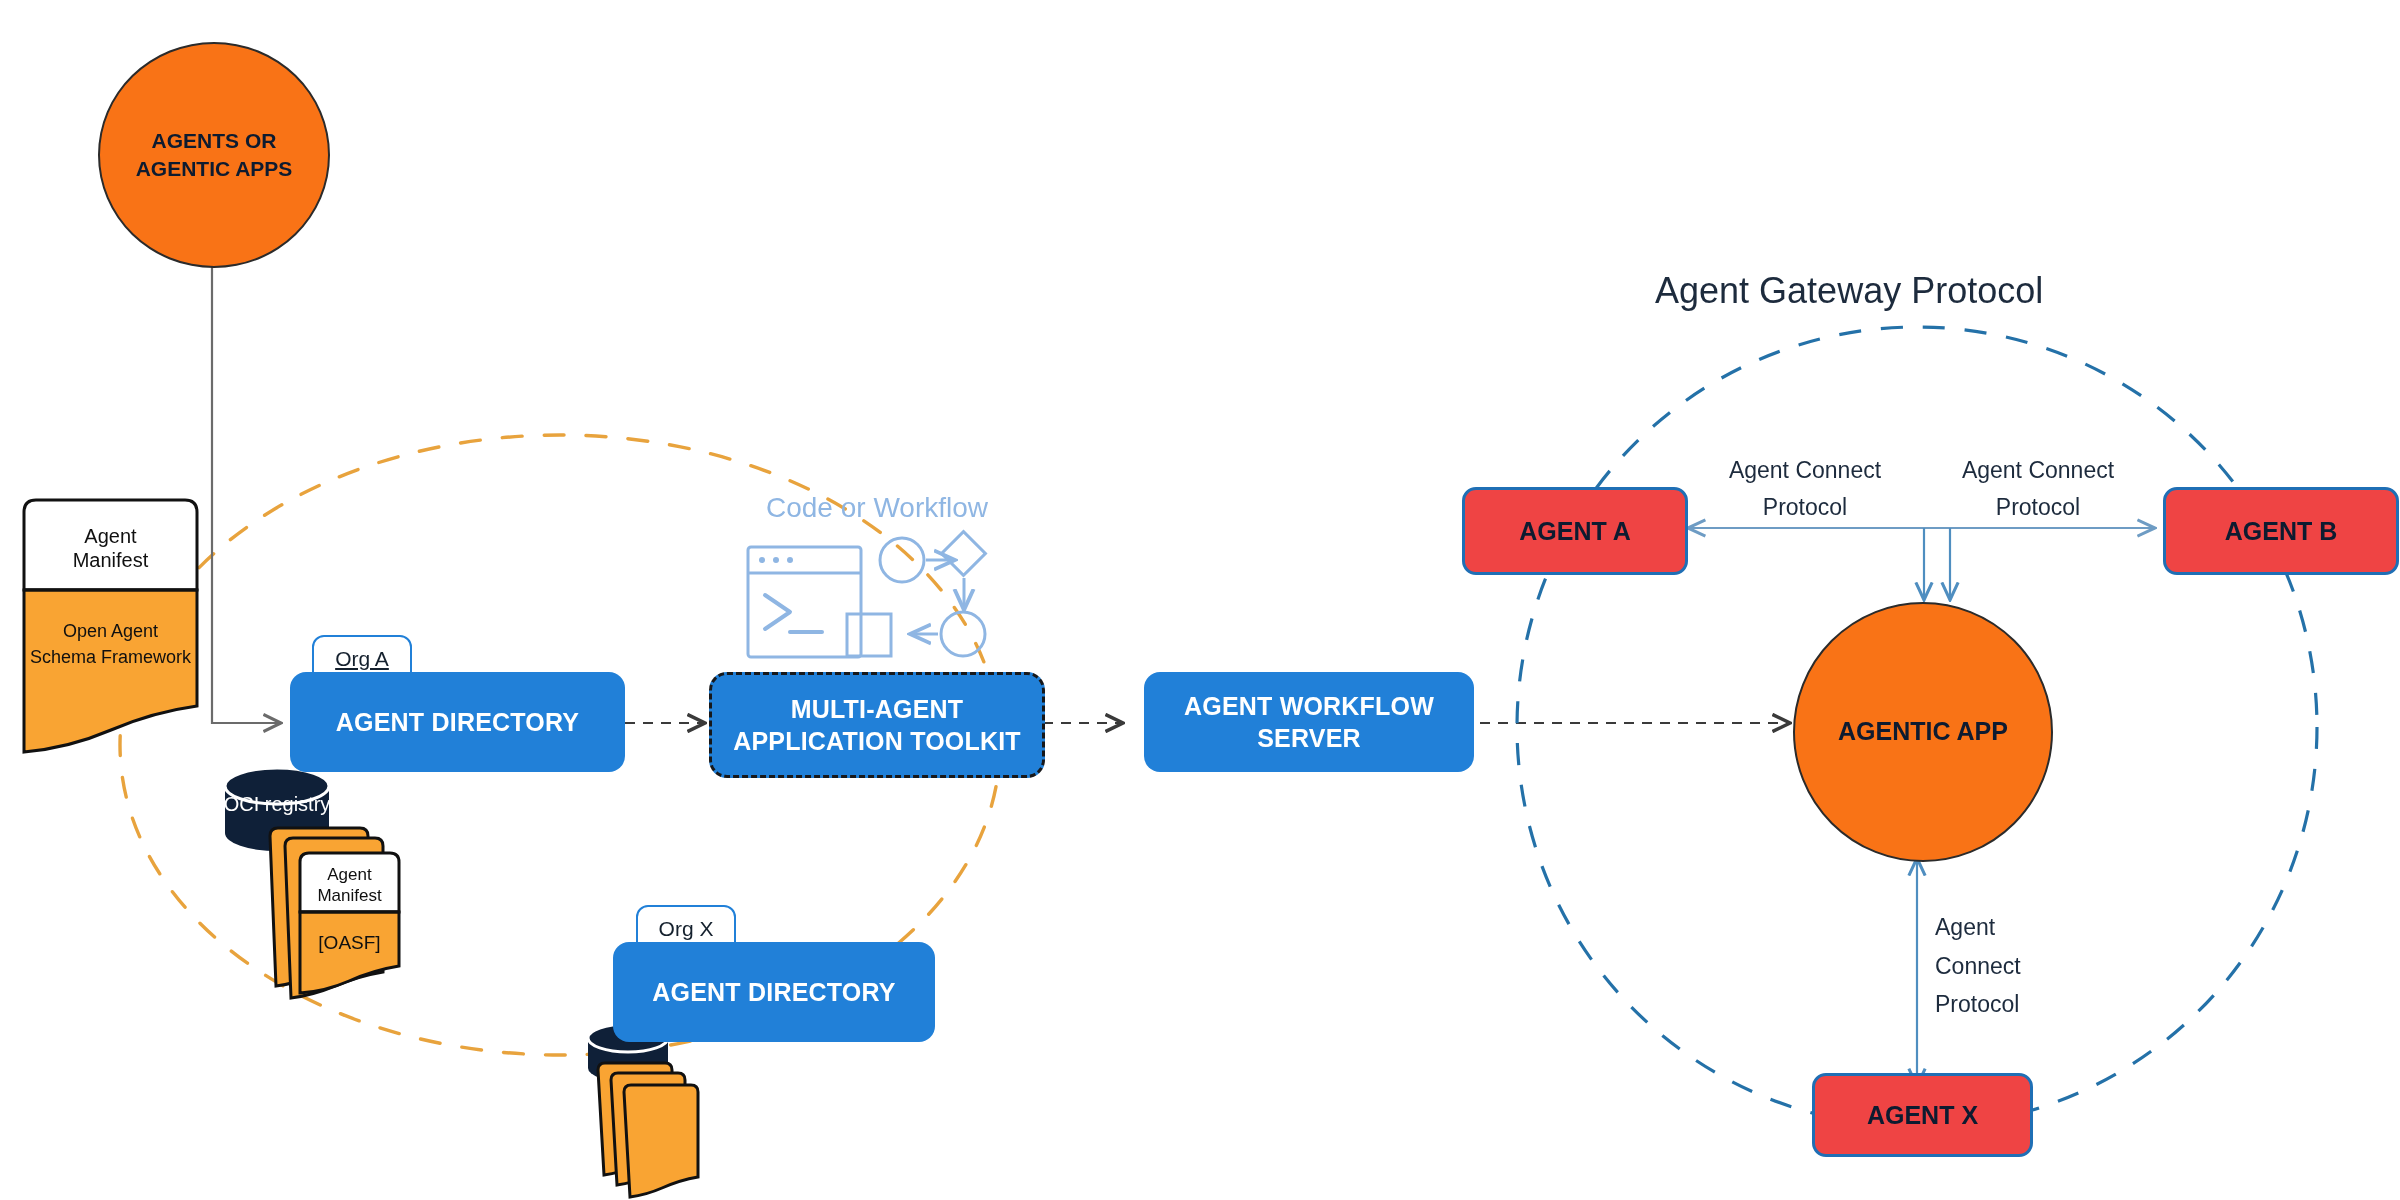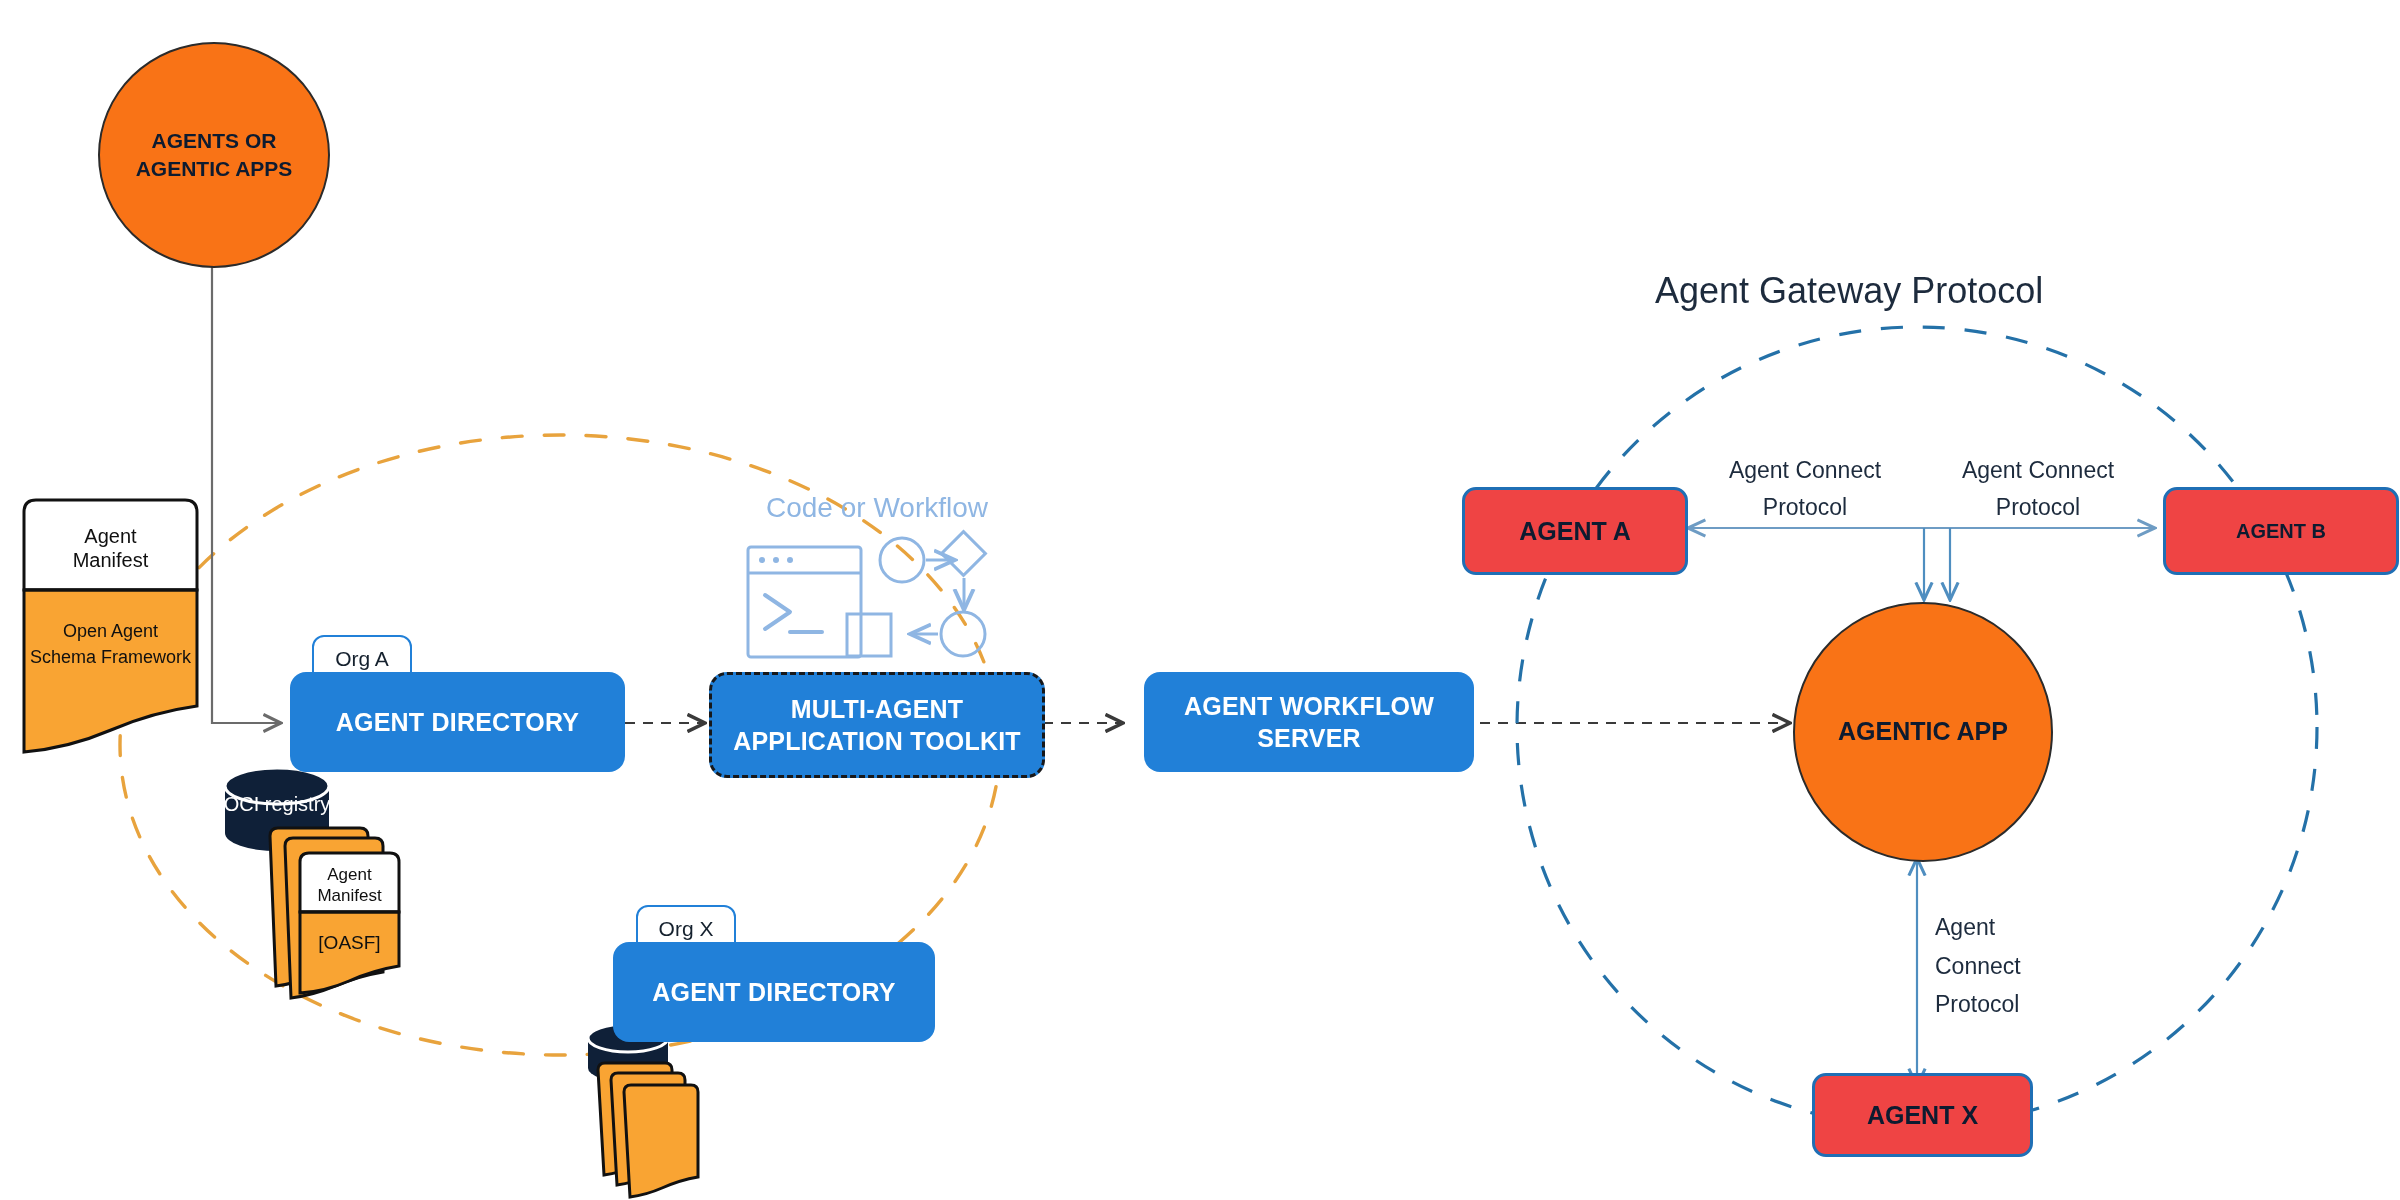--- a/index.html
+++ b/index.html
@@ -251,21 +251,21 @@
   </div>
 
   <div class="cyl-label" style="left:213px; top:793px; width:128px; font-size:20px;">OCI registry</div>
 
   <div class="doc-label" style="left:300px; top:864px; width:99px; font-size:17px; line-height:1.25;">
     <div>Agent</div>
     <div>Manifest</div>
   </div>
   <div class="doc-label" style="left:300px; top:932px; width:99px; font-size:19px;">[OASF]</div>
 
-  <div class="org-tab" style="left:312px; top:635px; width:96px; height:44px; font-size:21px;">
+  <div class="org-tab" style="left:312px; top:635px; width:96px; height:44px; font-size:21px;text-decoration:underline;">
     <span>Org A</span>
   </div>
   <div class="blue-box" style="left:290px; top:672px; width:335px; height:100px; font-size:25px;">
     <span>AGENT DIRECTORY</span>
   </div>
 
   <div class="org-tab" style="left:636px; top:905px; width:96px; height:44px; font-size:21px;">
     <span>Org X</span>
   </div>
   <div class="blue-box" style="left:613px; top:942px; width:322px; height:100px; font-size:25px;">
@@ -287,21 +287,21 @@
       <div>SERVER</div>
     </div>
   </div>
 
   <div class="plain-text abs" style="left:1655px; top:270px; width:520px; font-size:36px; text-align:left;">Agent Gateway Protocol</div>
 
   <div class="agent-box" style="left:1462px; top:487px; width:220px; height:82px; font-size:25px;">
     <span>AGENT A</span>
   </div>
 
-  <div class="agent-box" style="left:2163px; top:487px; width:230px; height:82px; font-size:20px;">
+  <div class="agent-box" style="left:2163px; top:487px; width:230px; height:82px; font-size:25px;">
     <span>AGENT B</span>
   </div>
 
   <div class="agent-box" style="left:1812px; top:1073px; width:215px; height:78px; font-size:25px;">
     <span>AGENT X</span>
   </div>
 
   <div class="circle-node" style="left:1793px; top:602px; width:256px; height:256px; font-size:25px; border-width:2px;">
     <span>AGENTIC APP</span>
   </div>

